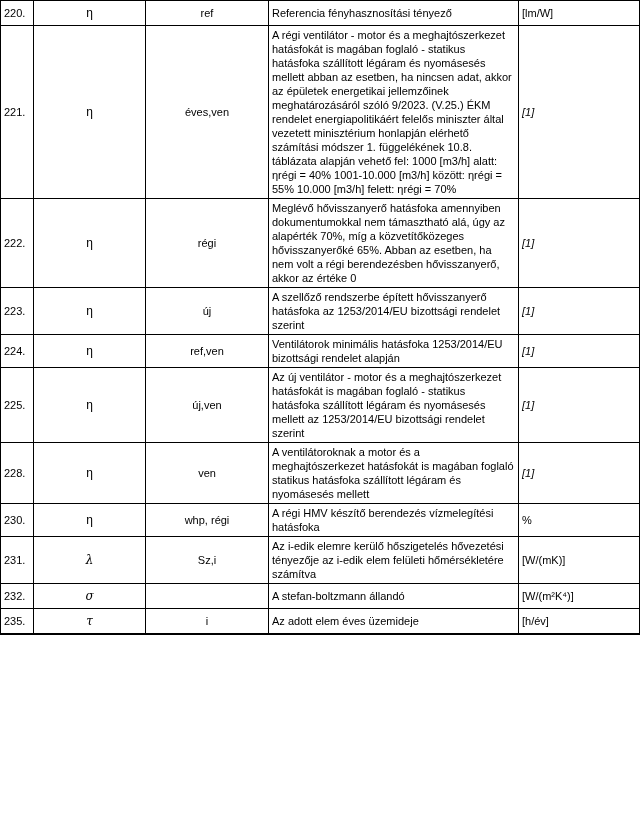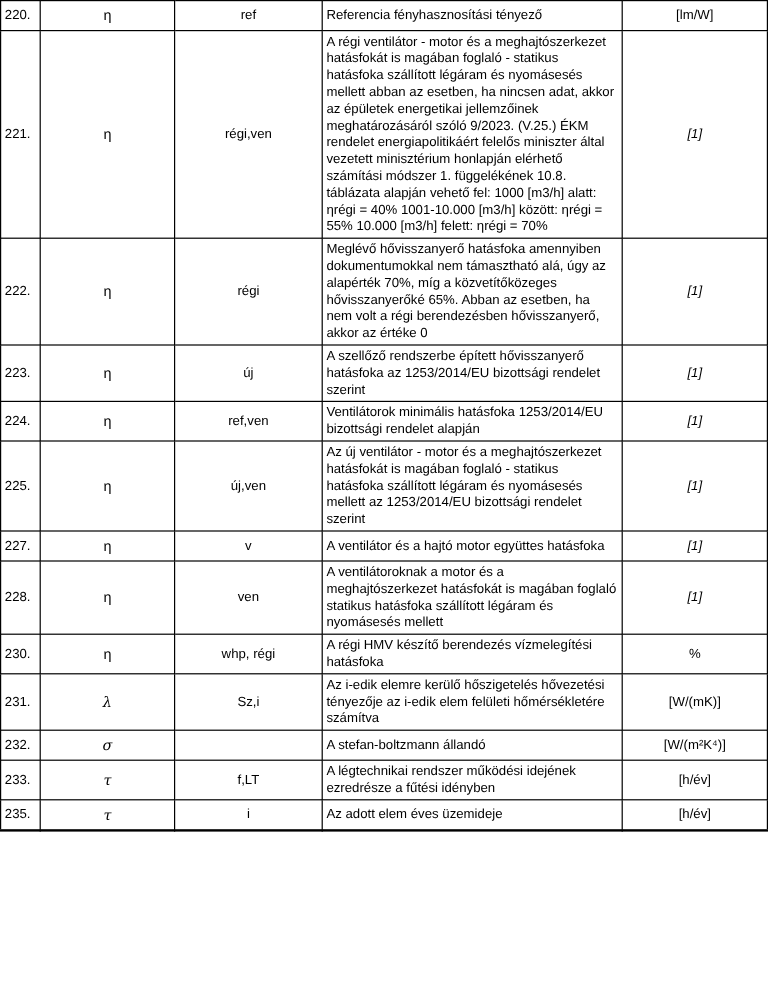--- a/index.html
+++ b/index.html
@@ -45,21 +45,20 @@
     font-style: italic;
   }
   td.c-sub {
     text-align: center;
   }
   td.c-desc {
     text-align: left;
     margin-top: 32px;
   }
   td.c-unit {
-    text-align: center;
   }
   td.c-unit.italic {
     font-style: italic;
   }
 </style>
 </head>
 <body>
 
 <div class="page">
   <table class="symbol-table">
@@ -74,21 +73,21 @@
         <tr>
           <td class="c-num">220.</td>
           <td class="c-sym">η</td>
           <td class="c-sub">ref</td>
           <td class="c-desc">Referencia fényhasznosítási tényező</td>
           <td class="c-unit">[lm/W]</td>
         </tr>
         <tr>
           <td class="c-num">221.</td>
           <td class="c-sym">η</td>
-          <td class="c-sub">régi,ven</td>
+          <td class="c-sub">éves,ven</td>
           <td class="c-desc">A régi ventilátor - motor és a meghajtószerkezet hatásfokát is magában foglaló - statikus hatásfoka szállított légáram és nyomásesés mellett abban az esetben, ha nincsen adat, akkor az épületek energetikai jellemzőinek meghatározásáról szóló 9/2023. (V.25.) ÉKM rendelet energiapolitikáért felelős miniszter által vezetett minisztérium honlapján elérhető számítási módszer 1. függelékének 10.8. táblázata alapján vehető fel: 1000 [m3/h] alatt: ηrégi = 40% 1001-10.000 [m3/h] között: ηrégi = 55% 10.000 [m3/h] felett: ηrégi = 70%</td>
           <td class="c-unit italic">[1]</td>
         </tr>
         <tr>
           <td class="c-num">222.</td>
           <td class="c-sym">η</td>
           <td class="c-sub">régi</td>
           <td class="c-desc">Meglévő hővisszanyerő hatásfoka amennyiben dokumentumokkal nem támasztható alá, úgy az alapérték 70%, míg a közvetítőközeges hővisszanyerőké 65%. Abban az esetben, ha nem volt a régi berendezésben hővisszanyerő, akkor az értéke 0</td>
           <td class="c-unit italic">[1]</td>
         </tr>
@@ -107,27 +106,20 @@
           <td class="c-unit italic">[1]</td>
         </tr>
         <tr>
           <td class="c-num">225.</td>
           <td class="c-sym">η</td>
           <td class="c-sub">új,ven</td>
           <td class="c-desc">Az új ventilátor - motor és a meghajtószerkezet hatásfokát is magában foglaló - statikus hatásfoka szállított légáram és nyomásesés mellett az 1253/2014/EU bizottsági rendelet szerint</td>
           <td class="c-unit italic">[1]</td>
         </tr>
         <tr>
-          <td class="c-num">227.</td>
-          <td class="c-sym">η</td>
-          <td class="c-sub">v</td>
-          <td class="c-desc">A ventilátor és a hajtó motor együttes hatásfoka</td>
-          <td class="c-unit italic">[1]</td>
-        </tr>
-        <tr>
           <td class="c-num">228.</td>
           <td class="c-sym">η</td>
           <td class="c-sub">ven</td>
           <td class="c-desc">A ventilátoroknak a motor és a meghajtószerkezet hatásfokát is magában foglaló statikus hatásfoka szállított légáram és nyomásesés mellett</td>
           <td class="c-unit italic">[1]</td>
         </tr>
         <tr>
           <td class="c-num">230.</td>
           <td class="c-sym">η</td>
           <td class="c-sub">whp, régi</td>
@@ -142,27 +134,20 @@
           <td class="c-unit">[W/(mK)]</td>
         </tr>
         <tr>
           <td class="c-num">232.</td>
           <td class="c-sym serif-italic">σ</td>
           <td class="c-sub"></td>
           <td class="c-desc">A stefan-boltzmann állandó</td>
           <td class="c-unit">[W/(m²K⁴)]</td>
         </tr>
         <tr>
-          <td class="c-num">233.</td>
-          <td class="c-sym serif-italic">τ</td>
-          <td class="c-sub">f,LT</td>
-          <td class="c-desc">A légtechnikai rendszer működési idejének ezredrésze a fűtési idényben</td>
-          <td class="c-unit">[h/év]</td>
-        </tr>
-        <tr>
           <td class="c-num">235.</td>
           <td class="c-sym serif-italic">τ</td>
           <td class="c-sub">i</td>
           <td class="c-desc">Az adott elem éves üzemideje</td>
           <td class="c-unit">[h/év]</td>
         </tr>
       </tbody>
   </table>
 </div>
 

